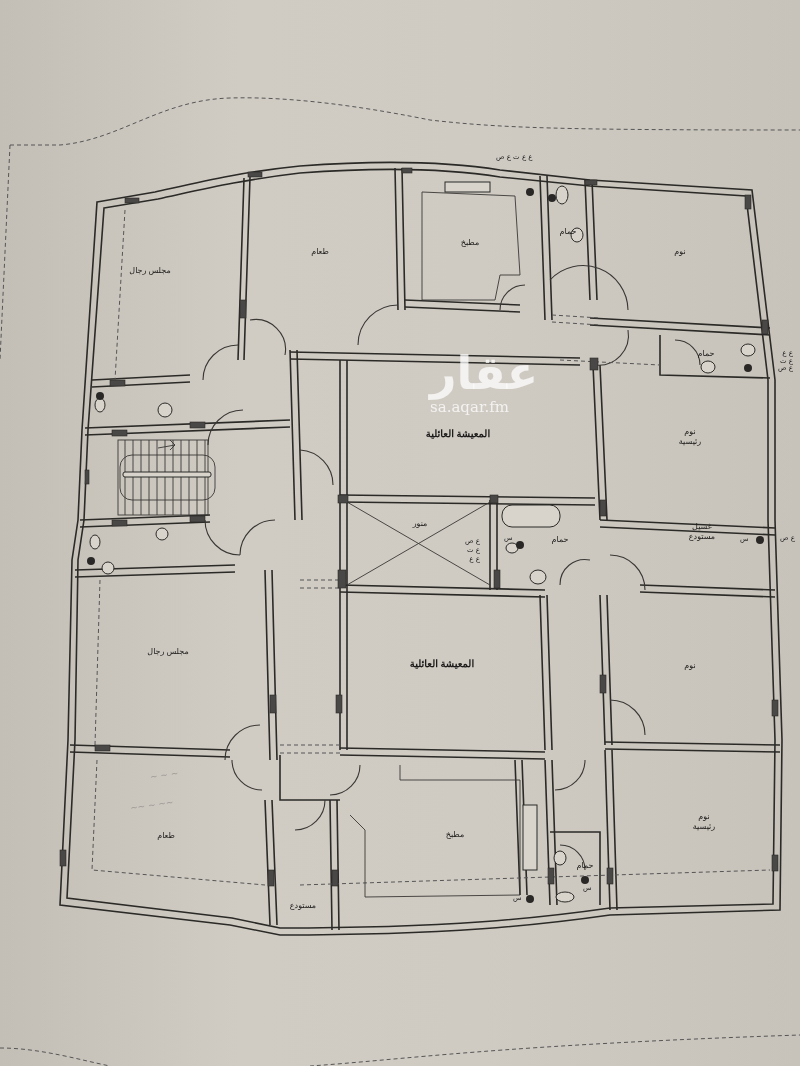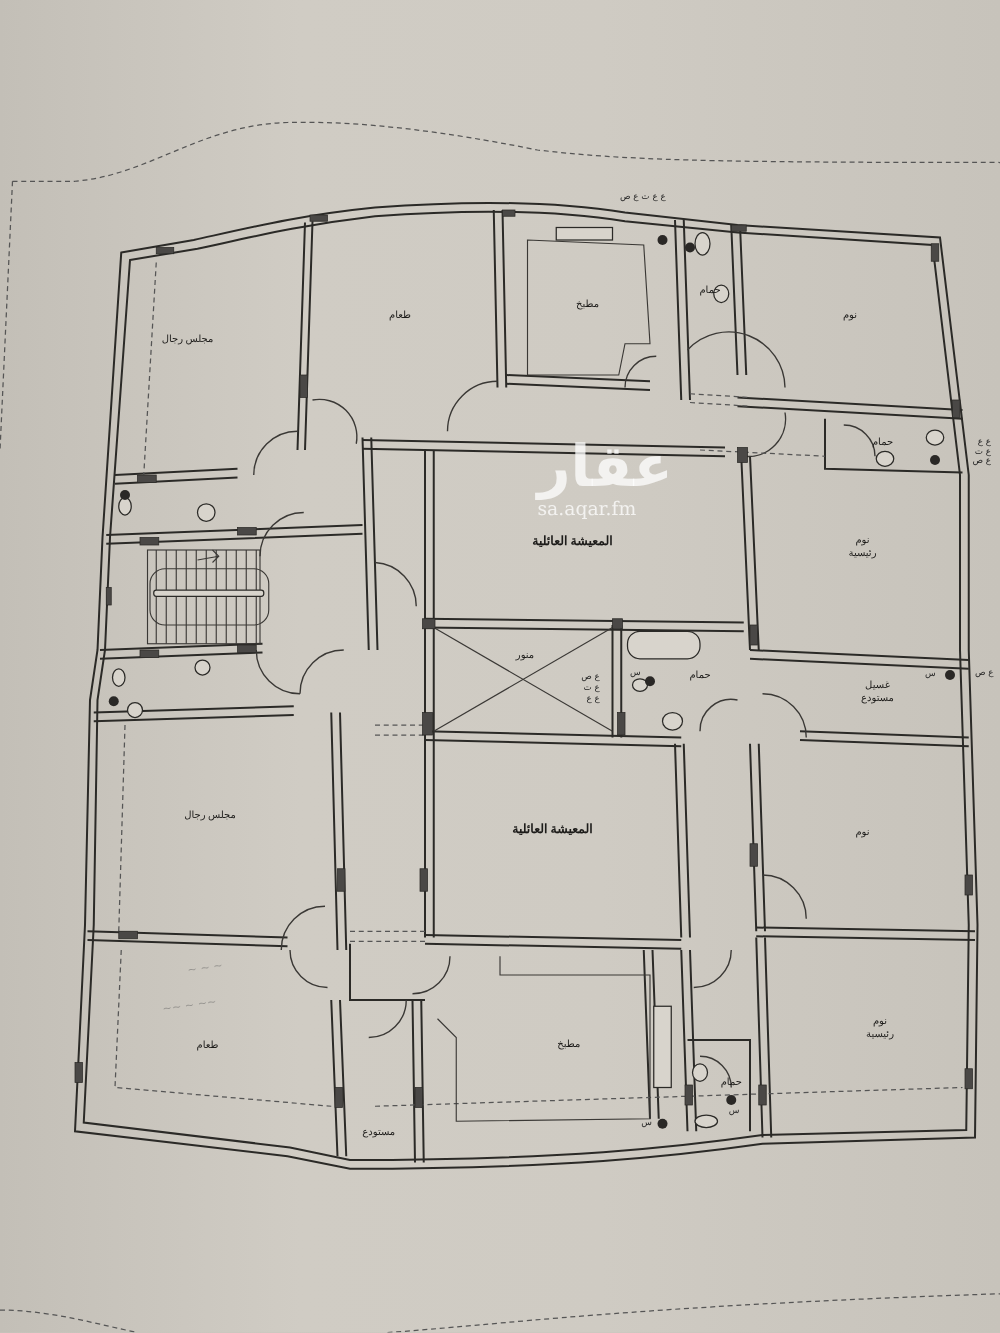--- a/index.html
+++ b/index.html
@@ -220,21 +220,21 @@
 <div class="room-label" style="left:568px; top:232px;">حمام</div>
 <div class="room-label" style="left:680px; top:252px;">نوم</div>
 <div class="room-label" style="left:706px; top:354px;">حمام</div>
 <div class="room-label bold" style="left:458px; top:434px;">المعيشة العائلية</div>
 <div class="room-label" style="left:690px; top:437px;">
   <div>نوم</div>
   <div>رئيسية</div>
 </div>
 <div class="room-label" style="left:420px; top:524px;">منور</div>
 <div class="room-label" style="left:560px; top:540px;">حمام</div>
-<div class="room-label" style="left:702px; top:553px;">
+<div class="room-label" style="left:702px; top:532px;">
   <div>غسيل</div>
   <div>مستودع</div>
 </div>
 <div class="room-label" style="left:168px; top:652px;">مجلس رجال</div>
 <div class="room-label bold" style="left:442px; top:664px;">المعيشة العائلية</div>
 <div class="room-label" style="left:690px; top:666px;">نوم</div>
 <div class="room-label" style="left:166px; top:836px;">طعام</div>
 <div class="room-label" style="left:455px; top:835px;">مطبخ</div>
 <div class="room-label" style="left:585px; top:866px;">حمام</div>
 <div class="room-label" style="left:704px; top:822px;">

